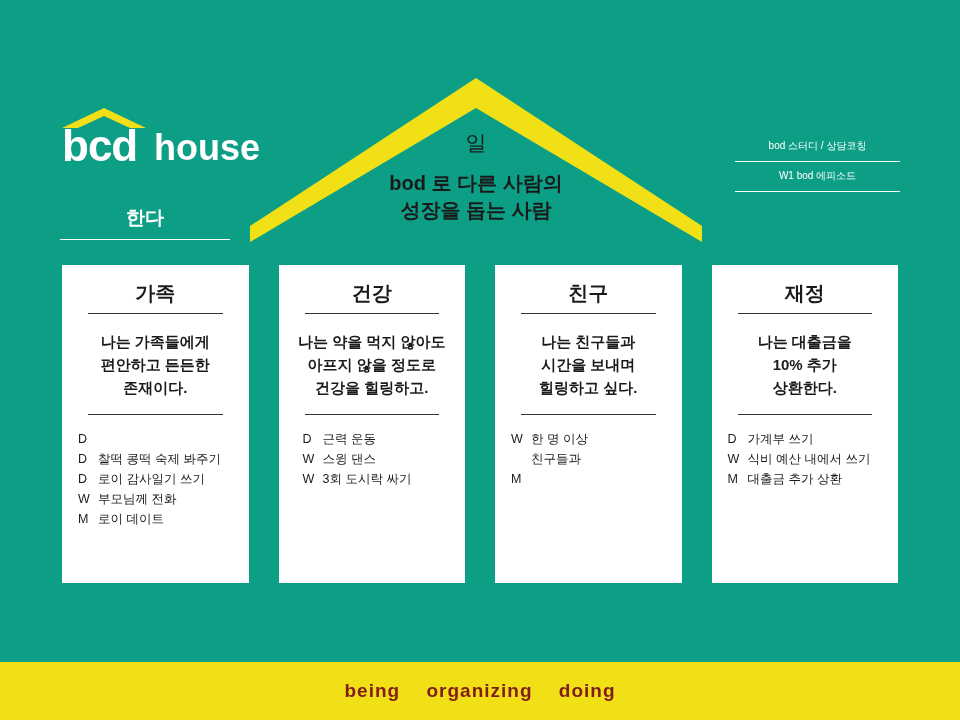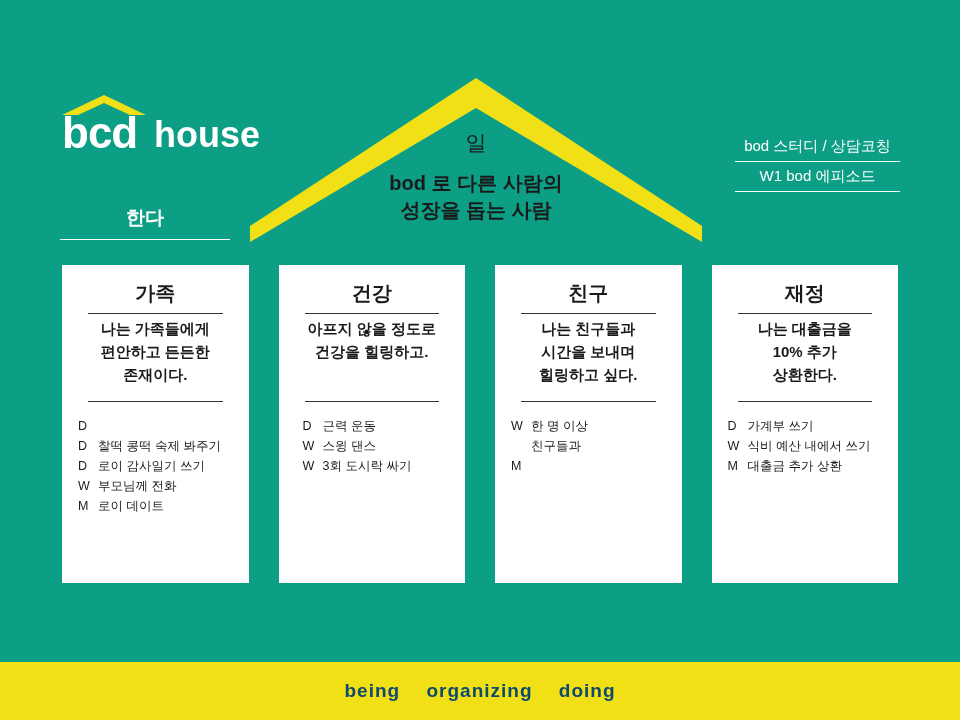--- a/index.html
+++ b/index.html
@@ -16,21 +16,21 @@
   }
   .stage {
     position: absolute;
     inset: 0;
   }
 
   
   .logo {
     position: absolute;
     left: 62px;
-    top: 95px;
+    top: 108px;
     width: 210px;
     height: 60px;
     text-decoration: underline;
   }
   .logo-roof {
     position: absolute;
     left: 0px;
     top: 0px;
     width: 84px;
     height: 20px;
@@ -105,21 +105,21 @@
 
   
   .right-list {
     position: absolute;
     left: 735px;
     top: 132px;
     width: 165px;
     color: #ffffff;
   }
   .right-item {
-    font-size: 15px;
+    font-size: 10px;
     line-height: 16px;
     padding: 6px 2px 7px 2px;
     border-bottom: 1px solid #ffffff;
     text-align: center;
     white-space: nowrap;
   }
 
   
   .pillars {
     position: absolute;
@@ -144,21 +144,21 @@
     font-size: 20px;
     font-weight: bold;
     color: #1a1a1a;
     line-height: 28px;
   }
   .pillar-rule {
     margin: 6px 10px 0 10px;
     border-bottom: 1px solid #333333;
   }
   .pillar-goal {
-    margin-top: 3px;
+    margin-top: 16px;
     text-align: center;
     font-size: 15px;
     font-weight: bold;
     color: #1a1a1a;
     line-height: 23px;
     min-height: 78px;
   }
   .pillar-rule2 {
     margin: 6px 10px 0 10px;
     border-bottom: 1px solid #333333;
@@ -190,21 +190,21 @@
     width: 960px;
     height: 58px;
     background: #f2e017;
     display: flex;
     align-items: center;
     justify-content: center;
   }
   .footer-text {
     font-size: 19px;
     font-weight: bold;
-    color: #0c4a6e;
+    color: #7f1d1d;
     letter-spacing: 1px;
     text-align: right;
   }
   .footer-text span { margin: 0 10px; }
 </style>
 </head>
 <body>
 
 <div class="stage">
 
@@ -272,20 +272,21 @@
           <span class="action-tag">M</span>
           <span class="action-txt">로이 데이트</span>
         </div>
       </div>
     </div>
 
     <div class="pillar indent">
       <div class="pillar-title">건강</div>
       <div class="pillar-rule"></div>
       <div class="pillar-goal">
+        <div>나는 약을 먹지 않아도</div>
         <div>아프지 않을 정도로</div>
         <div>건강을 힐링하고.</div>
       </div>
       <div class="pillar-rule2"></div>
       <div class="pillar-actions">
         <div class="action-row">
           <span class="action-tag">D</span>
           <span class="action-txt">근력 운동</span>
         </div>
         <div class="action-row">

